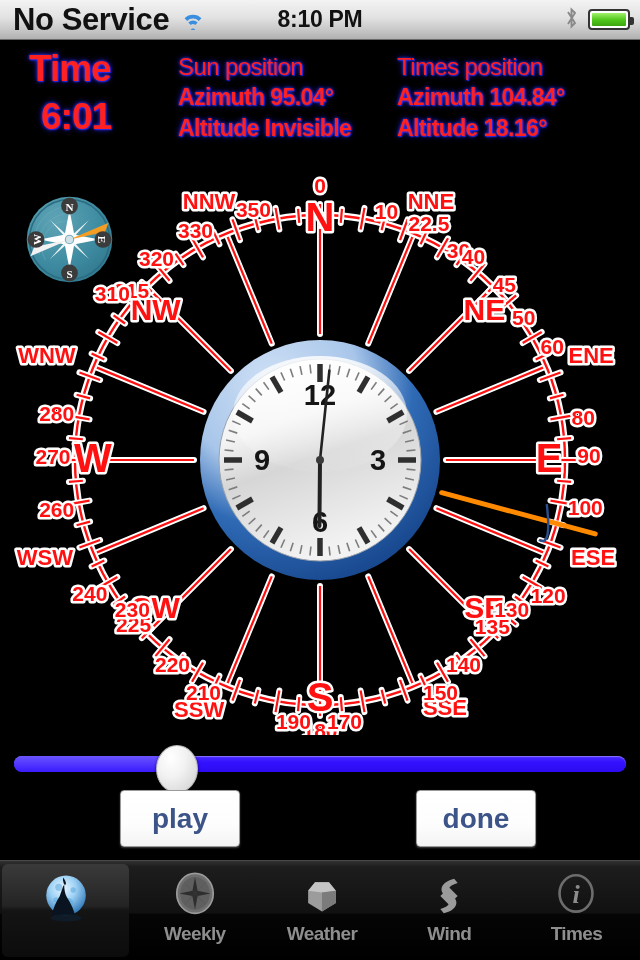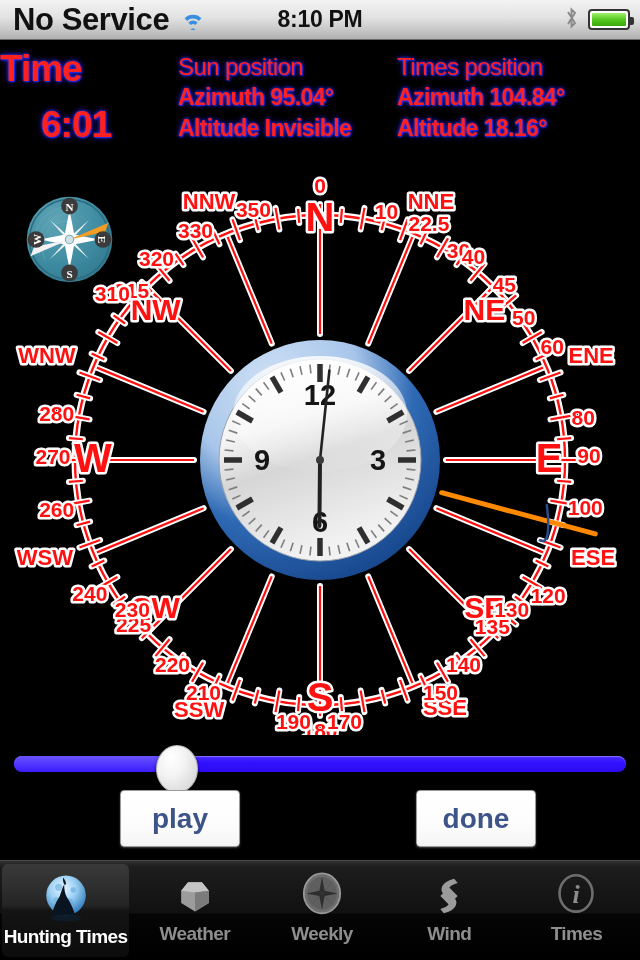--- a/index.html
+++ b/index.html
@@ -30,22 +30,22 @@
     background:linear-gradient(180deg,#9ff06a 0%,#4fc51a 55%,#3da610 100%); border-radius:1px;}
 
   
   #infohdr{ position:absolute; left:0; top:40px; width:640px; height:145px; }
   .rtxt{
     color:#ff2020;
     text-shadow: 0 0 3px #3a3aff, 0 0 6px #2020dd, 1px 1px 1px #2222cc;
     font-weight:bold;
     white-space:nowrap;
   }
-  #time-label{ position:absolute; left:0; top:8px; font-size:37px; letter-spacing:-1px;}
-  #time-value{ position:absolute; left:16px; top:64px; font-size:37px; letter-spacing:-1px;padding-left:25px;}
+  #time-label{ position:absolute; left:29px; top:8px; font-size:37px; letter-spacing:-1px;}
+  #time-value{ position:absolute; left:16px; top:56px; font-size:37px; letter-spacing:-1px;padding-left:25px;}
 
   #sunblk{ position:absolute; left:178px; top:12px; }
   #moonblk{ position:absolute; left:397px; top:12px; }
   .posttl{ font-size:24px; line-height:30px; letter-spacing:-0.6px; font-weight:normal;}
   .posrow{ font-size:23px; line-height:31px; letter-spacing:-0.6px; font-weight:bold;}
   .posrow .lab{ display:inline-block; }
   .posrow .val{ display:inline-block; }
 
   
   #appicon{
@@ -695,32 +695,20 @@
           <circle cx="22" cy="17" r="4"></circle>
             <circle cx="38" cy="20" r="3"></circle>
             <circle cx="33" cy="34" r="5"></circle>
             <circle cx="19" cy="31" r="3"></circle>
         </g>
         <path d="M14 48 C16 40 19 33 23 27 C25 22 26 17 28 14 C28 20 29 25 31 28 C34 33 38 39 40 48 Z" fill="#0a1420"></path>
         <path d="M28 14 C27 11 26 8 27 6 C29 9 30 11 30 14 Z" fill="#0a1420"></path>
         <ellipse cx="30" cy="51" rx="17" ry="4" fill="#0d2336" opacity=".6"></ellipse>
       </svg>
     </span>
-    <span class="tlabel">Hunting Times</span>
-  </div>
-
-  <div class="tab">
-    <span class="ico">
-      <svg width="52" height="52" viewBox="0 0 60 60">
-        <polygon points="22,14 38,14 46,24 46,38 30,48 14,38 14,24" fill="#9c9c9c"></polygon>
-        <polygon points="22,14 38,14 46,24 30,26 14,24" fill="#c4c4c4"></polygon>
-        <polygon points="46,24 46,38 30,48 30,26" fill="#7b7b7b"></polygon>
-      </svg>
-    </span>
-    <span class="tlabel">Weather</span>
   </div>
 
   <div class="tab">
     <span class="ico">
       <svg width="52" height="52" viewBox="0 0 60 60">
         <ellipse cx="30" cy="27" rx="21" ry="23" fill="#6e6e6e" stroke="#9a9a9a" stroke-width="2"></ellipse>
         <ellipse cx="30" cy="27" rx="17" ry="19" fill="#5f5f5f"></ellipse>
         <g fill="#2e2e2e">
           <polygon points="30,8 33,24 30,27 27,24"></polygon>
             <polygon points="30,46 33,30 30,27 27,30"></polygon>
@@ -732,20 +720,31 @@
             <polygon points="17,41 28,29 30,27 26,31"></polygon>
         </g>
       </svg>
     </span>
     <span class="tlabel">Weekly</span>
   </div>
 
   <div class="tab">
     <span class="ico">
       <svg width="52" height="52" viewBox="0 0 60 60">
+        <polygon points="22,14 38,14 46,24 46,38 30,48 14,38 14,24" fill="#9c9c9c"></polygon>
+        <polygon points="22,14 38,14 46,24 30,26 14,24" fill="#c4c4c4"></polygon>
+        <polygon points="46,24 46,38 30,48 30,26" fill="#7b7b7b"></polygon>
+      </svg>
+    </span>
+    <span class="tlabel">Weather</span>
+  </div>
+
+  <div class="tab">
+    <span class="ico">
+      <svg width="52" height="52" viewBox="0 0 60 60">
         <path d="M36 10 C20 14 18 24 26 30 L20 30 L30 40 L40 30 L33 30 C27 25 28 18 40 15 Z" fill="#9b9b9b"></path>
         <path d="M24 50 C40 46 42 36 34 30 L40 30 L30 20 L20 30 L27 30 C33 35 32 42 20 45 Z" fill="#9b9b9b"></path>
       </svg>
     </span>
     <span class="tlabel">Wind</span>
   </div>
 
   <div class="tab">
     <span class="ico">
       <svg width="52" height="52" viewBox="0 0 60 60">

